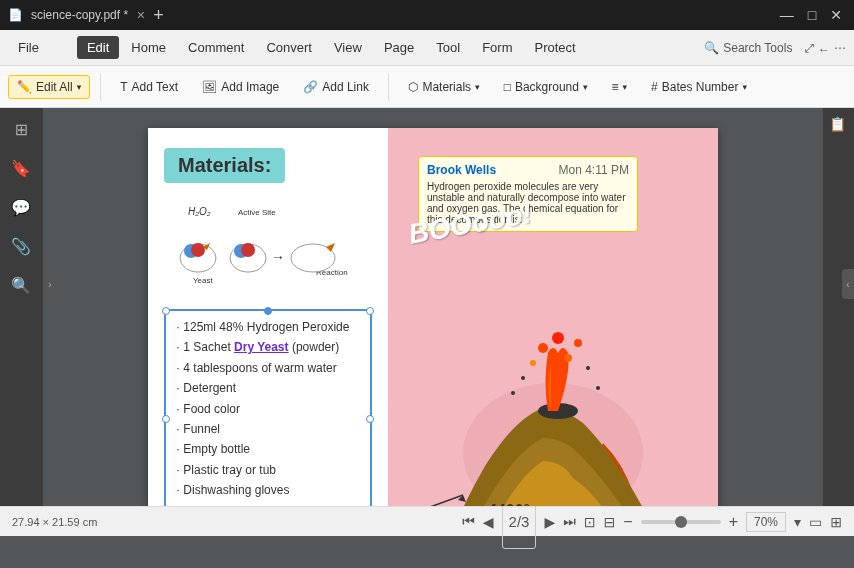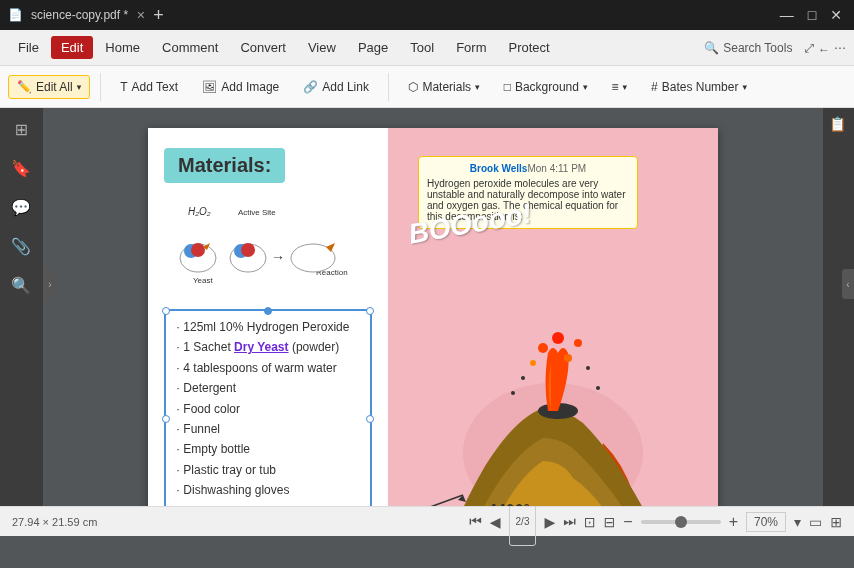--- a/index.html
+++ b/index.html
@@ -30,21 +30,21 @@
       gap: 2px;
       border-bottom: 1px solid #ddd;
     }
     .menu-item {
       padding: 4px 10px;
       font-size: 13px;
       cursor: pointer;
       border-radius: 3px;
       color: #333;
     }
-    .menu-item.active { background: #b91c1c; color: white; }
+    .menu-item.active { background: #404040; color: white; margin-left: 26px; }
 
     
     .toolbar {
       background: #f9f9f9;
       height: 42px;
       display: flex;
       align-items: center;
       padding: 0 8px;
       gap: 6px;
       border-bottom: 1px solid #ddd;
@@ -199,23 +199,23 @@
       background: #fffde7;
       border: 1.5px solid #f4c400;
       border-radius: 4px;
       padding: 6px 8px;
       font-size: 10px;
       color: #333;
       width: 220px;
     }
     .annotation-header {
       display: flex;
-      justify-content: center;
+      justify-content: space-between;
       margin-bottom: 4px;
-      font-size: 10px;
+      font-size: 12px;
     }
     .annotation-author { color: #0066cc; font-weight: bold; }
     .annotation-time { color: #666; }
 
     
     .boo-text {
       position: absolute;
       top: 80px;
       left: 20px;
       font-size: 28px;
@@ -423,21 +423,21 @@
         
         <div class="materials-list" style="position:relative;">
 
           <div class="selection-handle handle-tl"></div>
           <div class="selection-handle handle-tm"></div>
           <div class="selection-handle handle-tr"></div>
           <div class="selection-handle handle-ml"></div>
           <div class="selection-handle handle-mr"></div>
 
           <ul>
-            <li>125ml 10% Hydrogen Peroxide</li>
+            <li>125ml 48% Hydrogen Peroxide</li>
             <li>1 Sachet <span class="highlight-red">Dry Yeast</span> (powder)</li>
             <li>4 tablespoons of warm water</li>
             <li>Detergent</li>
             <li>Food color</li>
             <li>Funnel</li>
             <li>Empty bottle</li>
             <li>Plastic tray or tub</li>
             <li>Dishwashing gloves</li>
             <li>Safty goggles</li>
           </ul>
@@ -509,21 +509,21 @@
   <div class="right-toggle">‹</div>
 </div>
 
 <div class="status-bar">
   <span>27.94 × 21.59 cm</span>
 
   <div class="status-right">
 
     <button style="background:none; border:none; cursor:pointer; font-size:14px; color:#555;">⏮</button>
     <button style="background:none; border:none; cursor:pointer; font-size:14px; color:#555;">◀</button>
-    <span style="font-size:10px; border:1px solid #ccc; padding:18px 6px; border-radius:3px;">2/3</span>
+    <span style="font-size:15px; border:1px solid #ccc; padding:18px 6px; border-radius:3px;">2/3</span>
     <button style="background:none; border:none; cursor:pointer; font-size:14px; color:#555;">▶</button>
     <button style="background:none; border:none; cursor:pointer; font-size:14px; color:#555;">⏭</button>
     <button style="background:none; border:none; cursor:pointer; font-size:14px; color:#555;">⊡</button>
     <button style="background:none; border:none; cursor:pointer; font-size:14px; color:#555;">⊟</button>
 
     <button style="background:none; border:none; cursor:pointer; font-size:16px; color:#555;">−</button>
     <div class="zoom-slider">
       <div class="zoom-thumb"></div>
     </div>
     <button style="background:none; border:none; cursor:pointer; font-size:16px; color:#555;">+</button>

